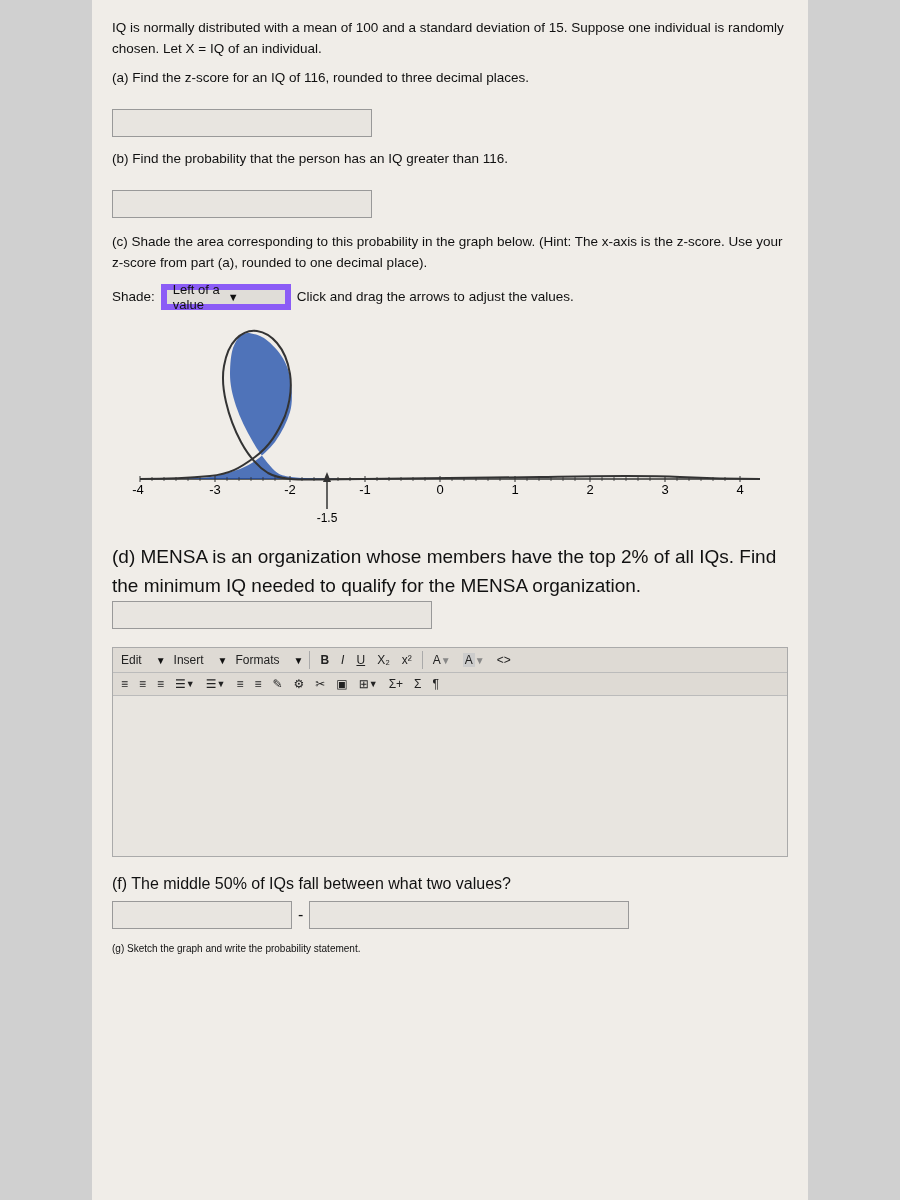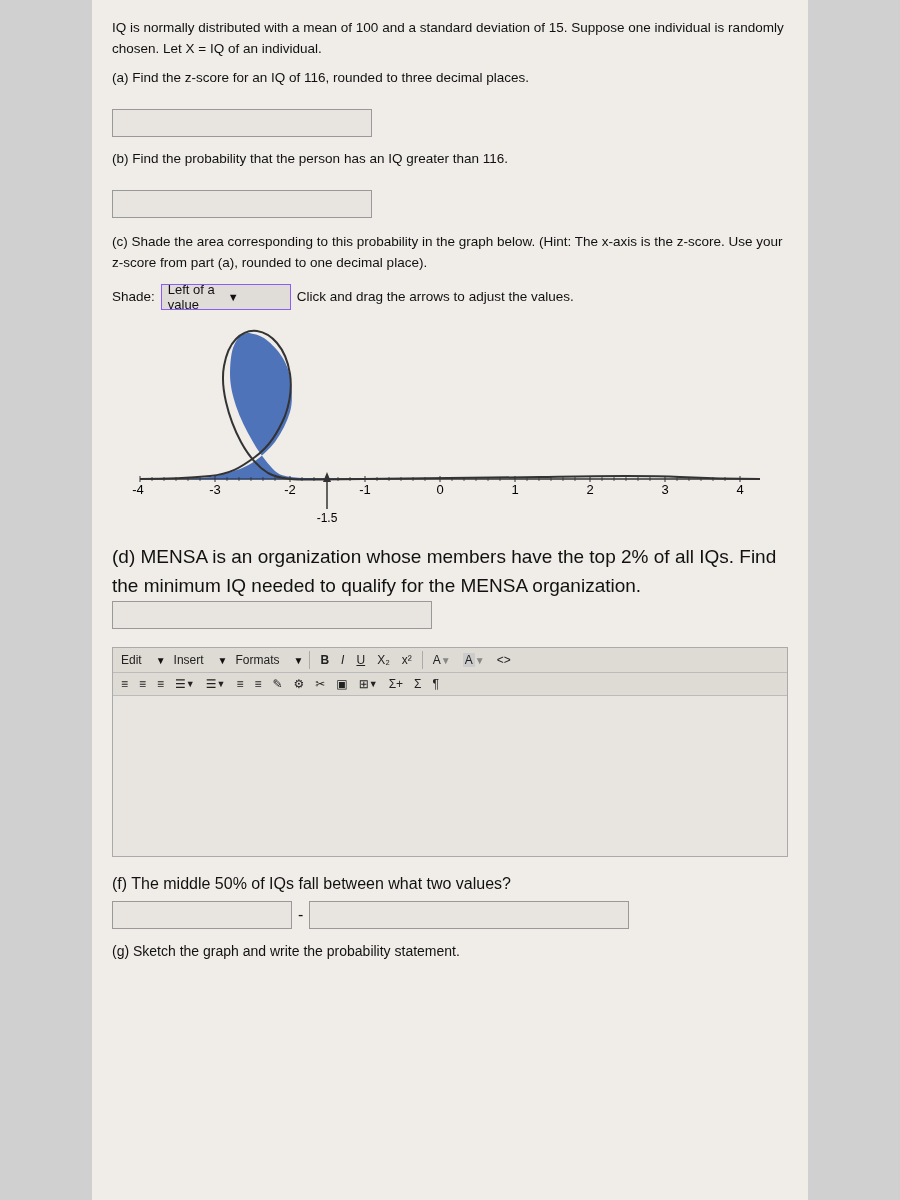--- a/index.html
+++ b/index.html
@@ -53,21 +53,21 @@
       align-items: center;
       gap: 6px;
       margin-bottom: 14px;
     }
     .shade-label {
       font-size: 13.5px;
     }
     .shade-dropdown {
       display: flex;
       align-items: center;
-      border: 1px solid #8b5cf6;
+      border: 6px solid #8b5cf6;
       background: #e0ddd8;
       padding: 2px 6px;
       font-size: 13px;
       cursor: pointer;
       height: 26px;
       min-width: 130px;
     }
     .shade-dropdown span {
       flex: 1;
     }
@@ -167,21 +167,21 @@
       border: 1px solid #999;
       background: #e8e5e0;
       height: 28px;
       width: 180px;
       display: inline-block;
     }
     .dash-sep {
       font-size: 16px;
     }
     .part-g-text {
-      font-size: 14px;
+      font-size: 10px;
     }
   </style>
 </head>
 <body>
 
 <div class="page">
 
   <div class="problem-text">IQ is normally distributed with a mean of 100 and a standard deviation of 15. Suppose one individual is randomly chosen. Let X = IQ of an individual.</div>
 
   <div class="part-row">

